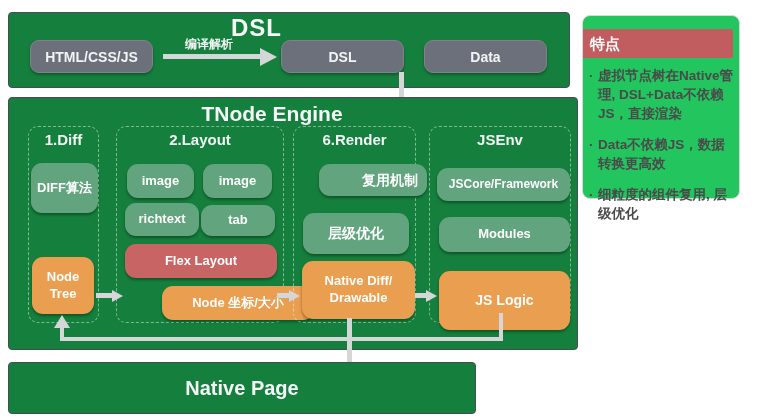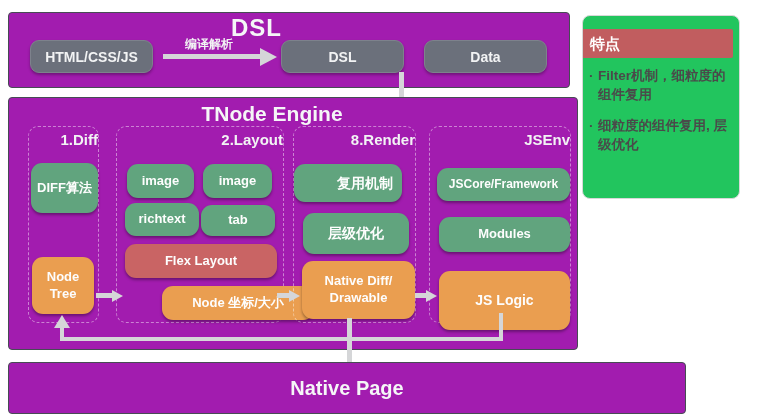--- a/index.html
+++ b/index.html
@@ -3,26 +3,26 @@
 <meta charset="utf-8">
 <style>
   * { margin:0; padding:0; box-sizing:border-box; }
   html,body { background:#ffffff; }
   body { font-family:"Liberation Sans", sans-serif; }
   .canvas {
     position:relative; width:760px; height:420px; background:#ffffff;
     overflow:hidden; color:#f2f3f4;
   }
   .panel {
-    position:absolute; background:#a21caf; border:1px solid #474b54;
+    position:absolute; background:#15803d; border:1px solid #474b54;
     border-radius:4px;
   }
   .dsl-panel    { left:8px;  top:12px;  width:562px; height:76px; }
   .engine-panel { left:8px;  top:97px;  width:570px; height:253px; }
-  .native-panel { left:8px;  top:362px; width:678px; height:52px; }
+  .native-panel { left:8px;  top:362px; width:468px; height:52px; }
 
   .dsl-title {
     position:absolute; left:222px; top:1px; font-size:24px; font-weight:bold;
     color:#f5f6f7; letter-spacing:1px;
   }
   .engine-title {
     position:absolute; left:0; right:42px; top:4px; text-align:center;
     font-size:21px; font-weight:bold; color:#f5f6f7;
   }
   .native-title {
@@ -64,21 +64,21 @@
   
   .col {
     position:absolute; top:28px; height:197px;
     border:1px dashed rgba(255,255,255,.45); border-radius:10px;
   }
   .col-1 { left:19px;  width:71px;  }
   .col-2 { left:107px; width:168px; }
   .col-3 { left:284px; width:123px; }
   .col-4 { left:420px; width:142px; }
   .col-title {
-    display:block; text-align:right; margin-top:4px;
+    display:block; text-align:center; margin-top:4px;
     font-size:15px; font-weight:bold; color:#f2f3f4;
   }
   .node {
     position:absolute; border-radius:11px;
     display:flex; align-items:center; justify-content:center; text-align:center;
     font-size:13px; font-weight:bold; color:#fdfdfd; line-height:1.3;
     box-shadow:0 2px 3px rgba(0,0,0,.35); padding:2px;
   }
   .green  { background:#61a47e; }
   .orange { background:#ea9e50; }
@@ -88,21 +88,21 @@
   .n-diff      { left:2px;  top:36px;  width:67px;  height:50px; }
   .n-nodetree  { left:3px;  top:130px; width:62px;  height:57px; }
   
   .n-image     { left:10px; top:37px;  width:67px;  height:34px; }
   .n-list      { left:86px; top:37px;  width:69px;  height:34px; }
   .n-richtext  { left:8px;  top:76px;  width:74px;  height:33px; }
   .n-tab       { left:84px; top:78px;  width:74px;  height:31px; }
   .n-flex      { left:8px;  top:117px; width:152px; height:34px; }
   .n-nodesize  { left:8px;  top:159px; width:152px; height:34px;margin-left:37px; }
   
-  .n-reuse     { left:0;  top:37px;  width:108px; height:38px; font-size:14px;padding-left:36px; }
+  .n-reuse     { left:25px;  top:37px;  width:108px; height:32px; font-size:14px;padding-left:36px; }
   .n-hier      { left:9px;  top:86px;  width:106px; height:41px; font-size:14px; }
   .n-nview     { left:8px;  top:134px; width:113px; height:58px; }
   
   .n-jscore    { left:7px;  top:41px;  width:133px; height:33px; font-size:12px; }
   .n-modules   { left:9px;  top:90px;  width:131px; height:35px; }
   .n-jslogic   { left:9px;  top:144px; width:131px; height:59px; font-size:14px; }
 
   
   .sidebar {
     position:absolute; left:582px; top:15px; width:158px; height:184px;
@@ -156,21 +156,21 @@
       <span class="col-title">2.Layout</span>
       <div class="node green n-image">image</div>
       <div class="node green n-list">image</div>
       <div class="node green n-richtext">richtext</div>
       <div class="node green n-tab">tab</div>
       <div class="node red n-flex">Flex Layout</div>
       <div class="node orange n-nodesize">Node 坐标/大小</div>
     </div>
 
     <div class="col col-3">
-      <span class="col-title">8.Render</span>
+      <span class="col-title">6.Render</span>
       <div class="node green n-reuse">复用机制</div>
       <div class="node green n-hier">层级优化</div>
       <div class="node orange n-nview">Native Diff/ Drawable</div>
     </div>
 
     <div class="col col-4">
       <span class="col-title">JSEnv</span>
       <div class="node green n-jscore">JSCore/Framework</div>
       <div class="node green n-modules">Modules</div>
       <div class="node orange n-jslogic">JS Logic</div>
@@ -192,18 +192,19 @@
   <span class="shaft-v" style="left:347px; top:318px; height:47px;"></span>
   <span class="head-down" style="left:341px; top:364px;"></span>
 
   <div class="panel native-panel">
     <div class="native-title">Native Page</div>
   </div>
 
   <div class="sidebar">
     <div class="sidebar-header">特点</div>
     <ul class="sidebar-bullets">
-      <li>Filter机制，细粒度的组件复用</li>
+      <li>虚拟节点树在Native管理, DSL+Data不依赖JS，直接渲染</li>
+      <li>Data不依赖JS，数据转换更高效</li>
       <li>细粒度的组件复用, 层级优化</li>
     </ul>
   </div>
 
 </div>
 
 </body></html>

